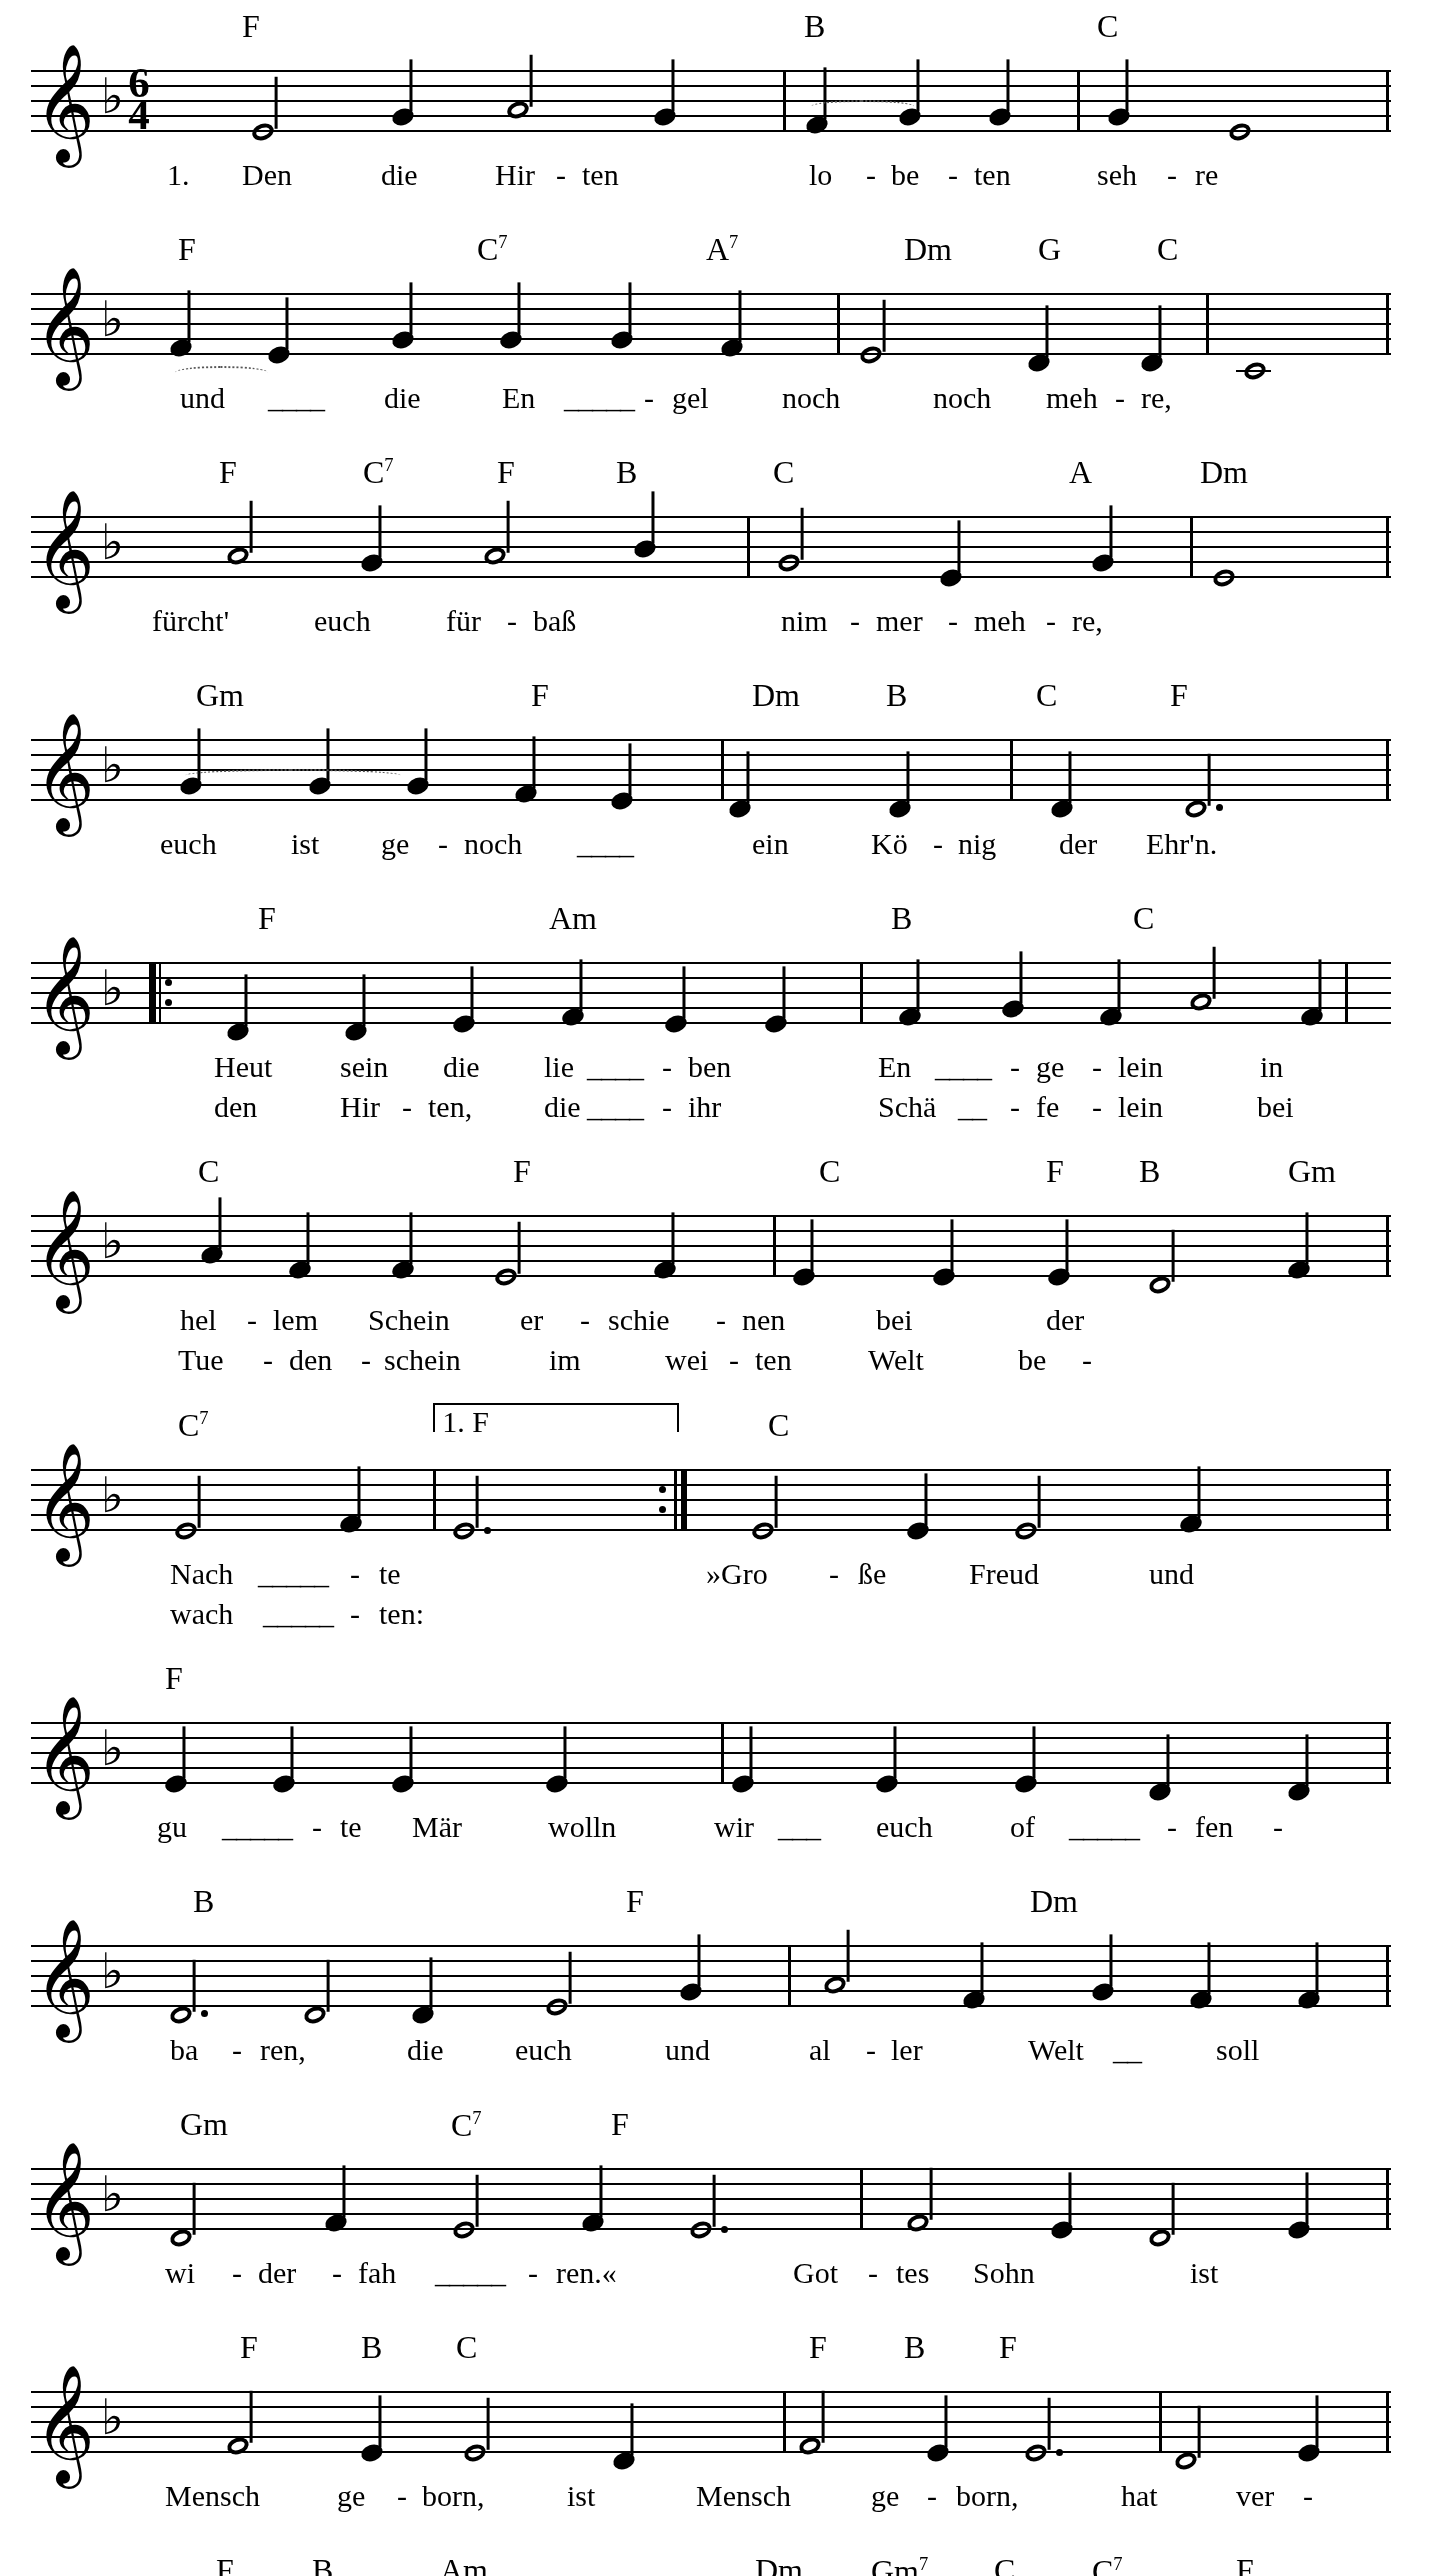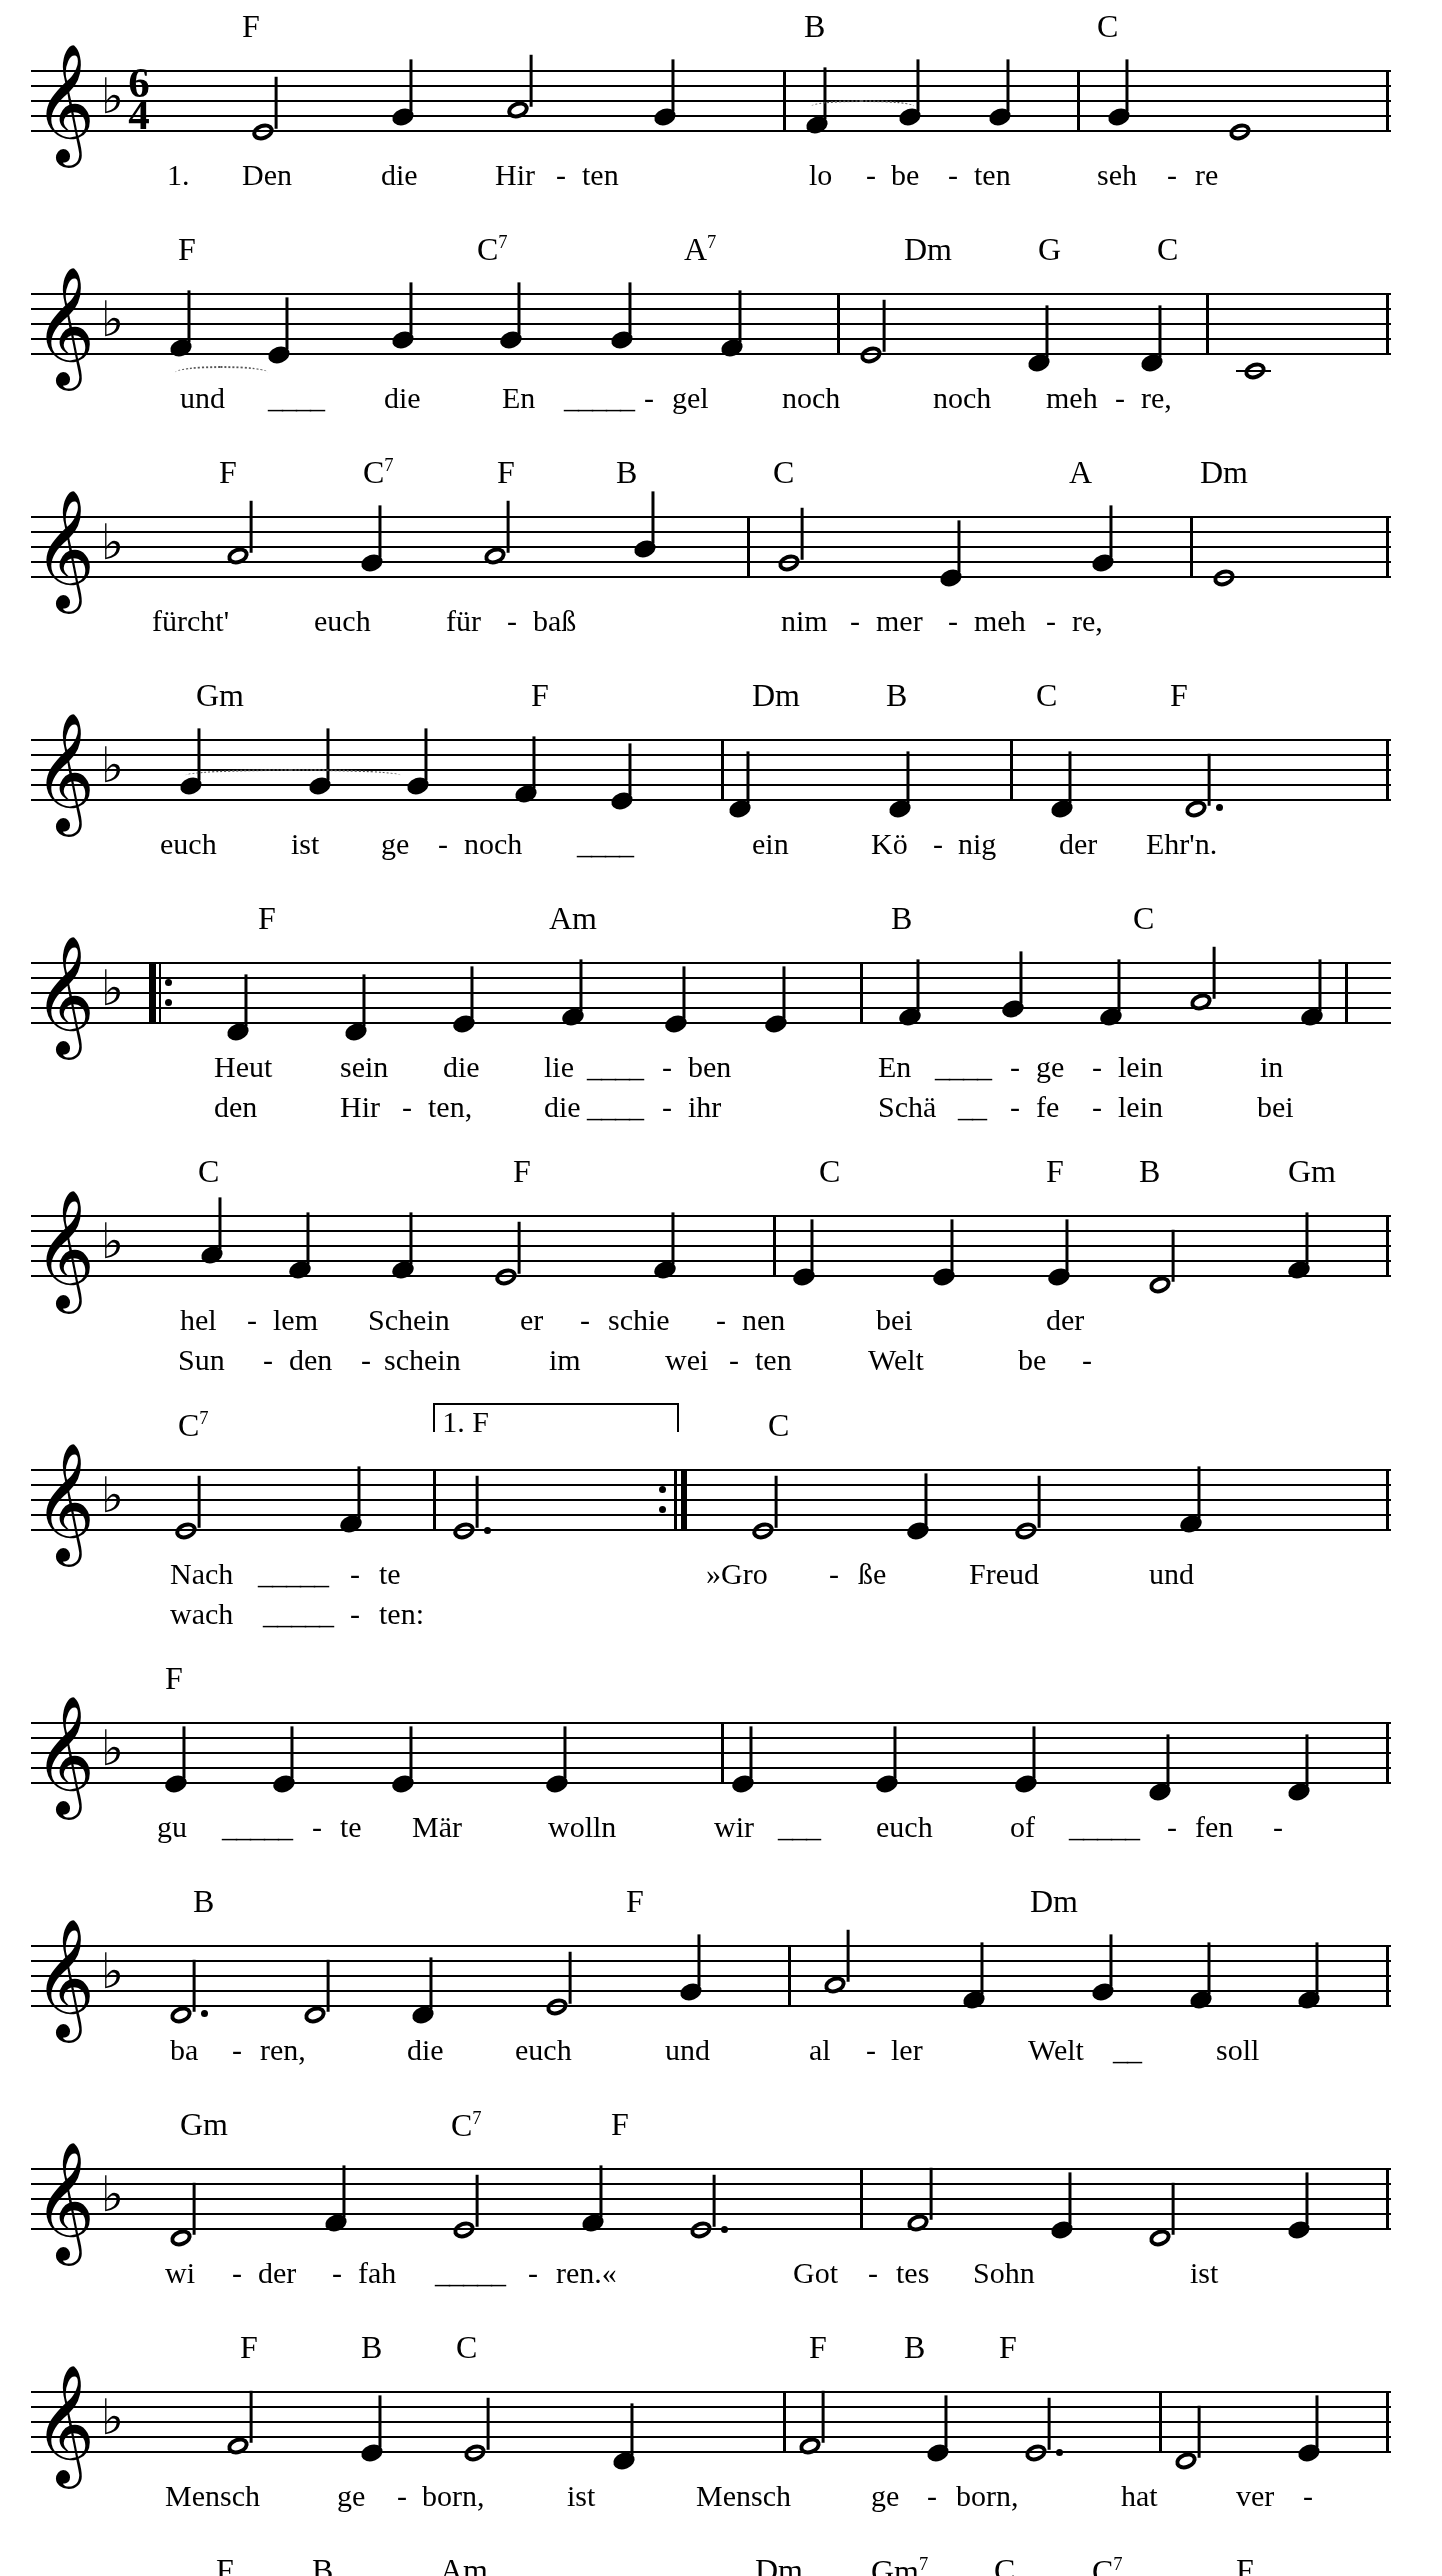--- a/index.html
+++ b/index.html
@@ -281,21 +281,21 @@
       <span class="lyr" style="left:1167px">-</span>
       <span class="lyr" style="left:1195px">re</span>
     </div>
     <div class="spacer"></div>
   </div>
 
   <div class="system">
     <div class="chords">
       <span class="chord" style="left:178px">F</span>
       <span class="chord" style="left:477px"><span>C</span><sup>7</sup></span>
-      <span class="chord" style="left:684px"><span>A</span><sup>7</sup></span>
+      <span class="chord" style="left:706px"><span>A</span><sup>7</sup></span>
       <span class="chord" style="left:904px">Dm</span>
       <span class="chord" style="left:1038px">G</span>
       <span class="chord" style="left:1157px">C</span>
     </div>
     <div class="staff">
       <div class="stafflines">
           <i></i>
           <i></i>
           <i></i>
           <i></i>
@@ -548,21 +548,21 @@
       <span class="lyr" style="left:368px">Schein</span>
       <span class="lyr" style="left:520px">er</span>
       <span class="lyr" style="left:580px">-</span>
       <span class="lyr" style="left:608px">schie</span>
       <span class="lyr" style="left:716px">-</span>
       <span class="lyr" style="left:742px">nen</span>
       <span class="lyr" style="left:876px">bei</span>
       <span class="lyr" style="left:1046px">der</span>
     </div>
     <div class="lyrics">
-      <span class="lyr" style="left:178px">Sun</span>
+      <span class="lyr" style="left:178px">Tue</span>
       <span class="lyr" style="left:263px">-</span>
       <span class="lyr" style="left:289px">den</span>
       <span class="lyr" style="left:361px">-</span>
       <span class="lyr" style="left:384px">schein</span>
       <span class="lyr" style="left:549px">im</span>
       <span class="lyr" style="left:665px">wei</span>
       <span class="lyr" style="left:729px">-</span>
       <span class="lyr" style="left:755px">ten</span>
       <span class="lyr" style="left:868px">Welt</span>
       <span class="lyr" style="left:1018px">be</span>

